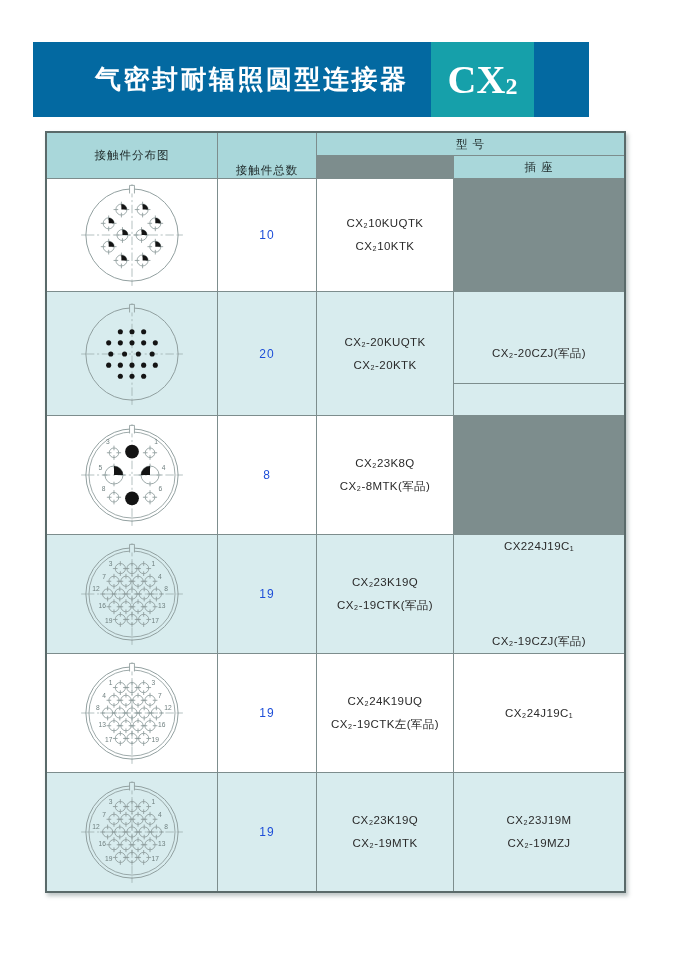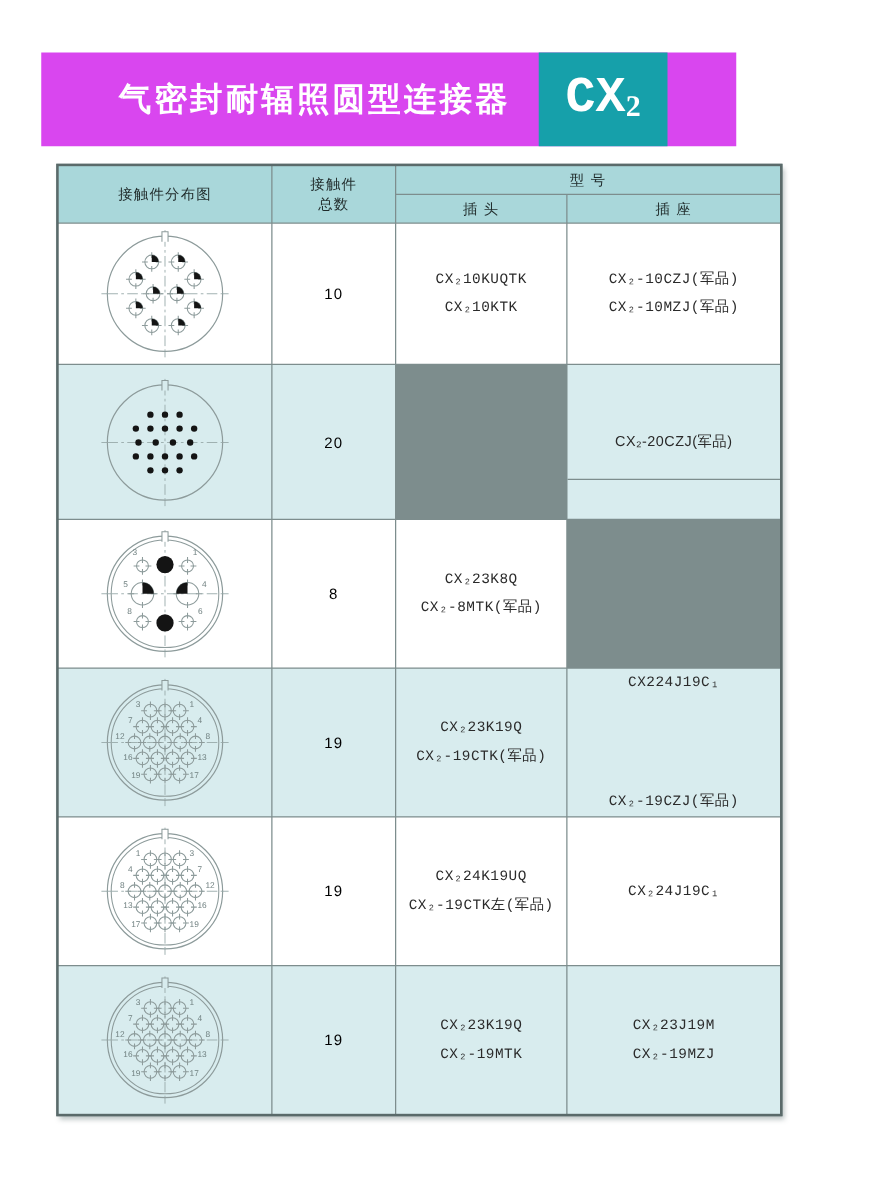--- a/index.html
+++ b/index.html
@@ -3,32 +3,32 @@
 <meta charset="utf-8">
 <style>
   html,body{margin:0;padding:0;}
   body{
     width:700px;height:956px;position:relative;background:#ffffff;
     font-family:"Liberation Sans",sans-serif;overflow:hidden;
   }
   
   .band{
     position:absolute;left:33px;top:42px;width:556px;height:75px;
-    background:#d946ef;display:flex;align-items:center;
+    background:#0369a1;display:flex;align-items:center;
   }
   .band-title{
     margin-left:62px;color:#ffffff;font-size:26px;font-weight:bold;
     letter-spacing:2.5px;white-space:nowrap;
   }
   .model-box{
     position:absolute;left:398px;top:0;width:103px;height:75px;
     background:#16a0aa;display:flex;align-items:center;justify-content:center;
   }
   .model-main{
-    font-family:Liberation Mono, monospace;font-weight:700;color:#ffffff;
+    font-family:Liberation Serif, serif;font-weight:700;color:#ffffff;
     font-size:40px;line-height:1;
   }
   .model-sub{
     font-family:"Liberation Serif",serif;font-weight:700;color:#ffffff;
     font-size:24px;line-height:1;transform:translateY(6px);display:inline-block;
   }
   
   .ctable{
     position:absolute;left:45px;top:131px;
     display:grid;
@@ -36,24 +36,24 @@
     grid-template-rows:22px 22px 112px 123px 118px 118px 118px 118px;
     gap:1px;background:#7d8d8d;
     border:2px solid #5a6a6a;
     box-shadow:2px 3px 4px rgba(90,110,110,.4);
   }
   .cell{display:flex;align-items:center;justify-content:center;}
   .bg-h{background:#a9d7da;}
   .bg-w{background:#ffffff;}
   .bg-t{background:#d8ecee;}
   .hd{font-size:11.5px;color:#1f2a2a;letter-spacing:1px;}
-  .hd2{display:flex;flex-direction:column;align-items:center;line-height:16px;}
-  .count{font-size:12px;color:#000000;letter-spacing:1px;}
+  .hd2{display:flex;flex-direction:row;align-items:flex-end;line-height:16px;}
+  .count{font-size:12px;color:#1d4ed8;letter-spacing:1px;}
   .models{display:flex;flex-direction:column;align-items:center;justify-content:center;}
-  .models div{font-size:11.5px;color:#2a2a2a;line-height:23px;letter-spacing:.4px;white-space:nowrap;font-family:Liberation Mono, monospace;}
+  .models div{font-size:11.5px;color:#2a2a2a;line-height:23px;letter-spacing:.4px;white-space:nowrap;}
   .sock-split{flex-direction:column;align-items:stretch;padding:0;}
   .sock-sub{display:flex;align-items:center;justify-content:center;}
   .sock-sub.top{flex:0 0 59px;border-bottom:1px solid #7d8d8d;}
   .sock-sub.bot{flex:1;}
   .sock-sub div{font-size:11.5px;color:#2a2a2a;letter-spacing:.4px;white-space:nowrap;}
   svg.diagram{display:block;}
   svg.diagram text{font-family:"Liberation Sans",sans-serif;}
 </style>
 </head>
 <body>
@@ -67,21 +67,20 @@
 </div>
 
 <div class="ctable">
 
   <div class="cell bg-h hd" style="grid-column:1;grid-row:1/3;">接触件分布图</div>
   <div class="cell bg-h hd hd2" style="grid-column:2;grid-row:1/3;">
     <span>接触件</span>
     <span>总数</span>
   </div>
   <div class="cell bg-h hd" style="grid-column:3/5;grid-row:1;">型 号</div>
-  <div class="cell bg-h hd" style="grid-column:3;grid-row:2;">插 头</div>
   <div class="cell bg-h hd" style="grid-column:4;grid-row:2;">插 座</div>
 
   <div class="cell bg-w" style="grid-column:1;grid-row:3;">
     <svg class="diagram" width="106" height="106" viewBox="0 0 100 100">
         <path d="M50,2 V98 M2,50 H98" stroke="#9bacac" stroke-width="0.7" stroke-dasharray="8 2.5 2 2.5" fill="none"></path>
         <circle cx="50" cy="50" r="43.5" fill="#ffffff" stroke="#8d9b9b" stroke-width="0.9"></circle>
         <path d="M50,6.5 V93.5 M6.5,50 H93.5" stroke="#9bacac" stroke-width="0.7" stroke-dasharray="8 2.5 2 2.5" fill="none"></path>
         <rect x="47.7" y="3.2" width="4.6" height="7.6" fill="#ffffff"></rect>
         <path d="M47.7,10.8 V3.2 H52.3 V10.8" stroke="#8d9b9b" stroke-width="0.8" fill="none"></path>
         <circle cx="40" cy="26" r="5.2" fill="none" stroke="#8d9b9b" stroke-width="0.8"></circle>
@@ -114,24 +113,20 @@
         <circle cx="60" cy="74" r="5.2" fill="none" stroke="#8d9b9b" stroke-width="0.8"></circle>
         <path d="M52.599999999999994,74 h4.4 M63,74 h4.4 M60,66.6 v4.4 M60,77 v4.4" stroke="#8d9b9b" stroke-width="0.8" fill="none"></path>
         <path d="M60,74 L60,68.8 A5.2,5.2 0 0 1 65.2,74 Z" fill="#141414"></path>
       </svg>
   </div>
   <div class="cell bg-w count" style="grid-column:2;grid-row:3;">10</div>
   <div class="cell bg-w models" style="grid-column:3;grid-row:3;">
     <div>CX₂10KUQTK</div>
     <div>CX₂10KTK</div>
   </div>
-  <div class="cell bg-w models" style="grid-column:4;grid-row:3;">
-    <div>CX₂-10CZJ(军品)</div>
-    <div>CX₂-10MZJ(军品)</div>
-  </div>
 
   <div class="cell bg-t" style="grid-column:1;grid-row:4;">
     <svg class="diagram" width="106" height="106" viewBox="0 0 100 100">
         <path d="M50,2 V98 M2,50 H98" stroke="#9bacac" stroke-width="0.7" stroke-dasharray="8 2.5 2 2.5" fill="none"></path>
         <circle cx="50" cy="50" r="43.5" fill="#d8ecee" stroke="#8d9b9b" stroke-width="0.9"></circle>
         <path d="M50,6.5 V93.5 M6.5,50 H93.5" stroke="#9bacac" stroke-width="0.7" stroke-dasharray="8 2.5 2 2.5" fill="none"></path>
         <rect x="47.7" y="3.2" width="4.6" height="7.6" fill="#d8ecee"></rect>
         <path d="M47.7,10.8 V3.2 H52.3 V10.8" stroke="#8d9b9b" stroke-width="0.8" fill="none"></path>
         <circle cx="39" cy="29" r="2.4" fill="#141414"></circle>
         <circle cx="50" cy="29" r="2.4" fill="#141414"></circle>
@@ -149,20 +144,24 @@
         <circle cx="39" cy="60.5" r="2.4" fill="#141414"></circle>
         <circle cx="50" cy="60.5" r="2.4" fill="#141414"></circle>
         <circle cx="61" cy="60.5" r="2.4" fill="#141414"></circle>
         <circle cx="72" cy="60.5" r="2.4" fill="#141414"></circle>
         <circle cx="39" cy="71" r="2.4" fill="#141414"></circle>
         <circle cx="50" cy="71" r="2.4" fill="#141414"></circle>
         <circle cx="61" cy="71" r="2.4" fill="#141414"></circle>
       </svg>
   </div>
   <div class="cell bg-t count" style="grid-column:2;grid-row:4;">20</div>
+  <div class="cell bg-t models" style="grid-column:3;grid-row:4;">
+    <div>CX₂-20KUQTK</div>
+    <div>CX₂-20KTK</div>
+  </div>
   <div class="cell bg-t sock-split" style="grid-column:4;grid-row:4;">
     <div class="sock-sub top">
       <div>CX₂-20CZJ(军品)</div>
     </div>
   </div>
 
   <div class="cell bg-w" style="grid-column:1;grid-row:5;">
     <svg class="diagram" width="106" height="106" viewBox="0 0 100 100">
         <path d="M50,2 V98 M2,50 H98" stroke="#9bacac" stroke-width="0.7" stroke-dasharray="8 2.5 2 2.5" fill="none"></path>
         <circle cx="50" cy="50" r="43.5" fill="#ffffff" stroke="#8d9b9b" stroke-width="0.9"></circle>

